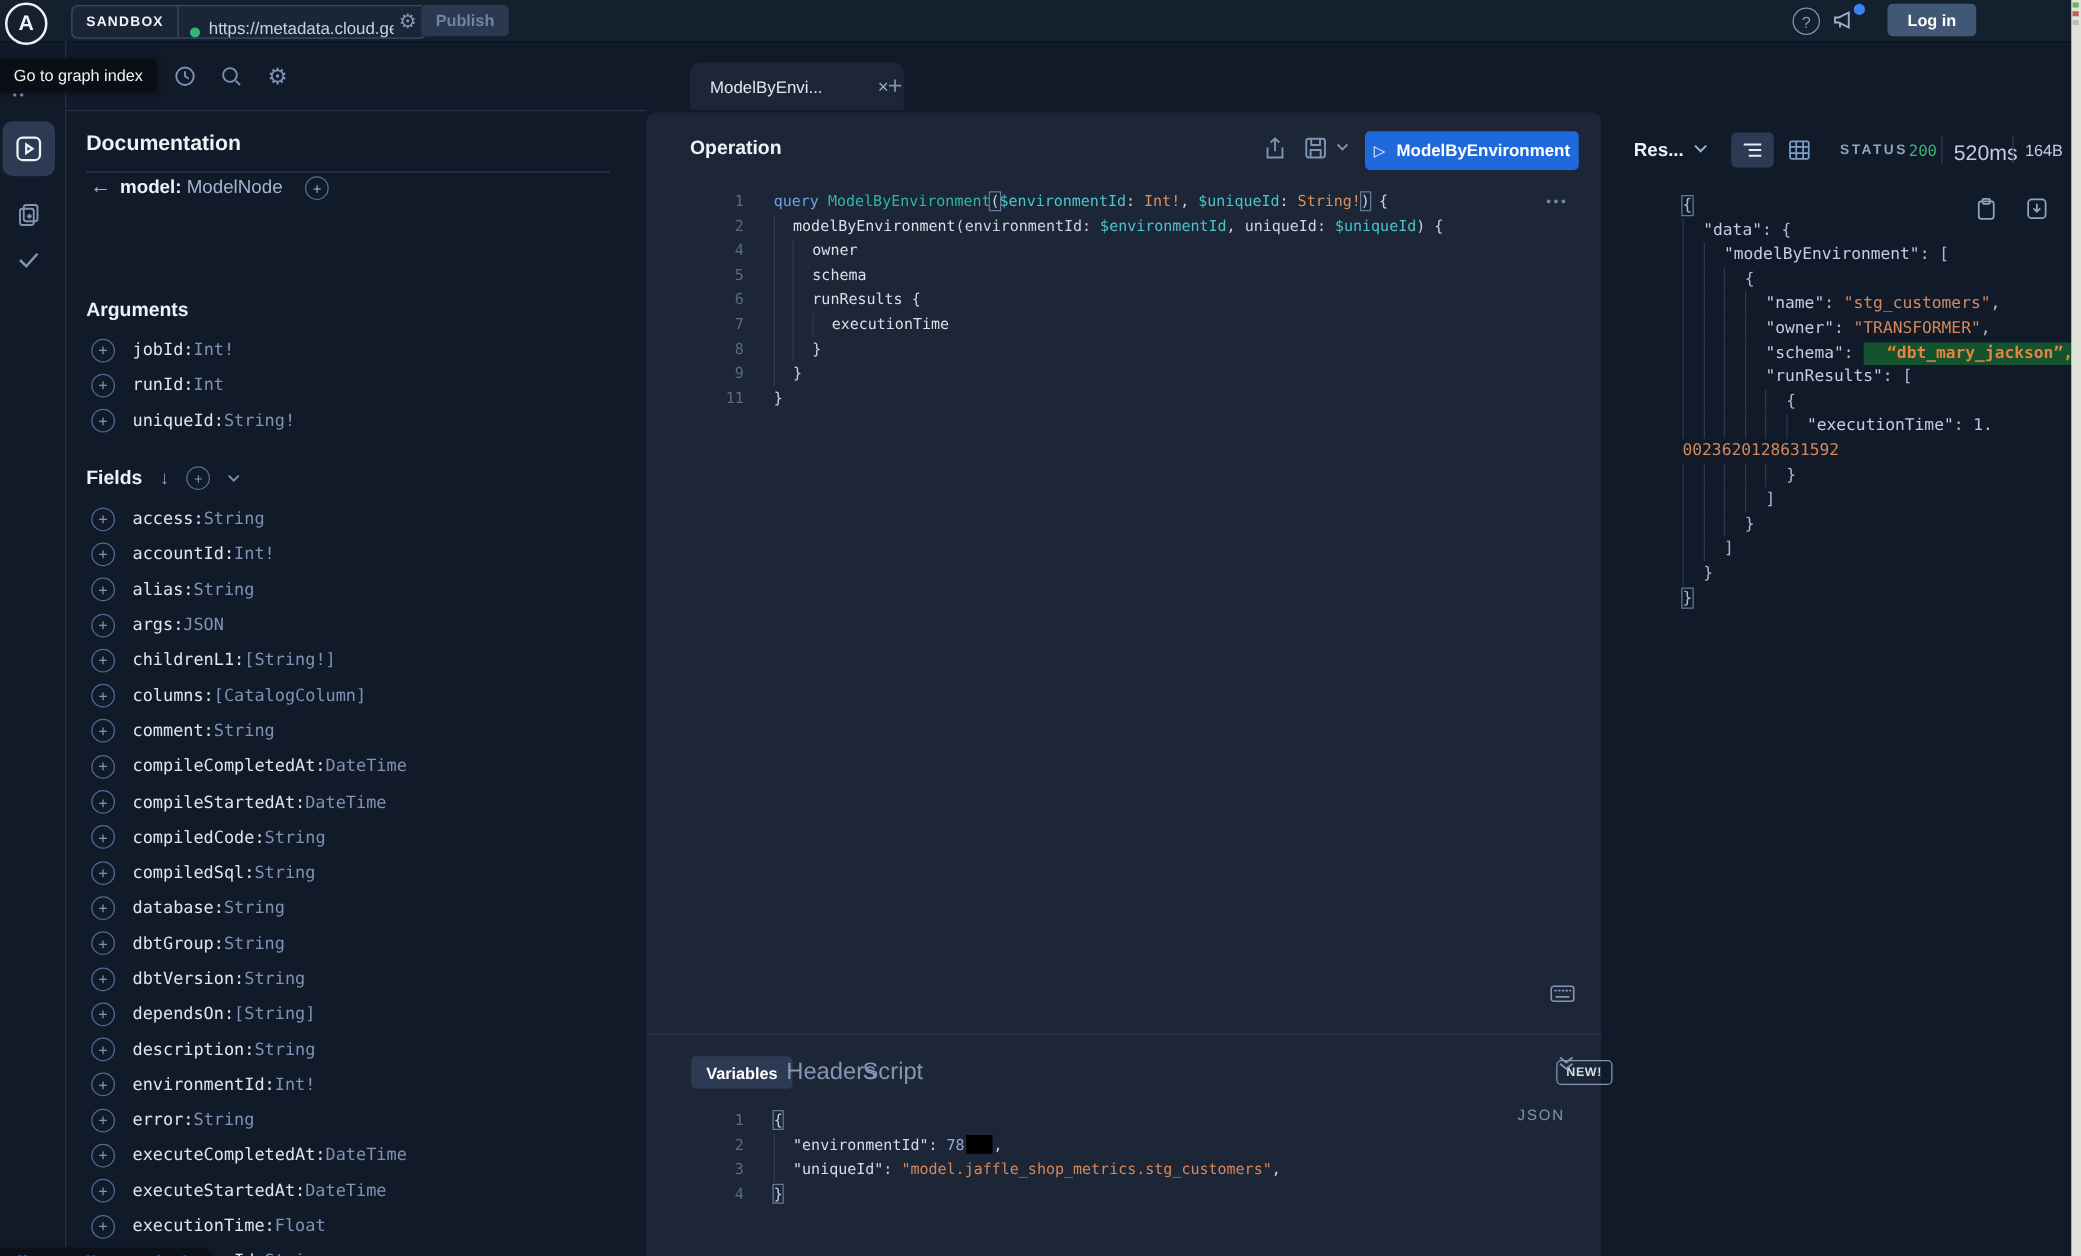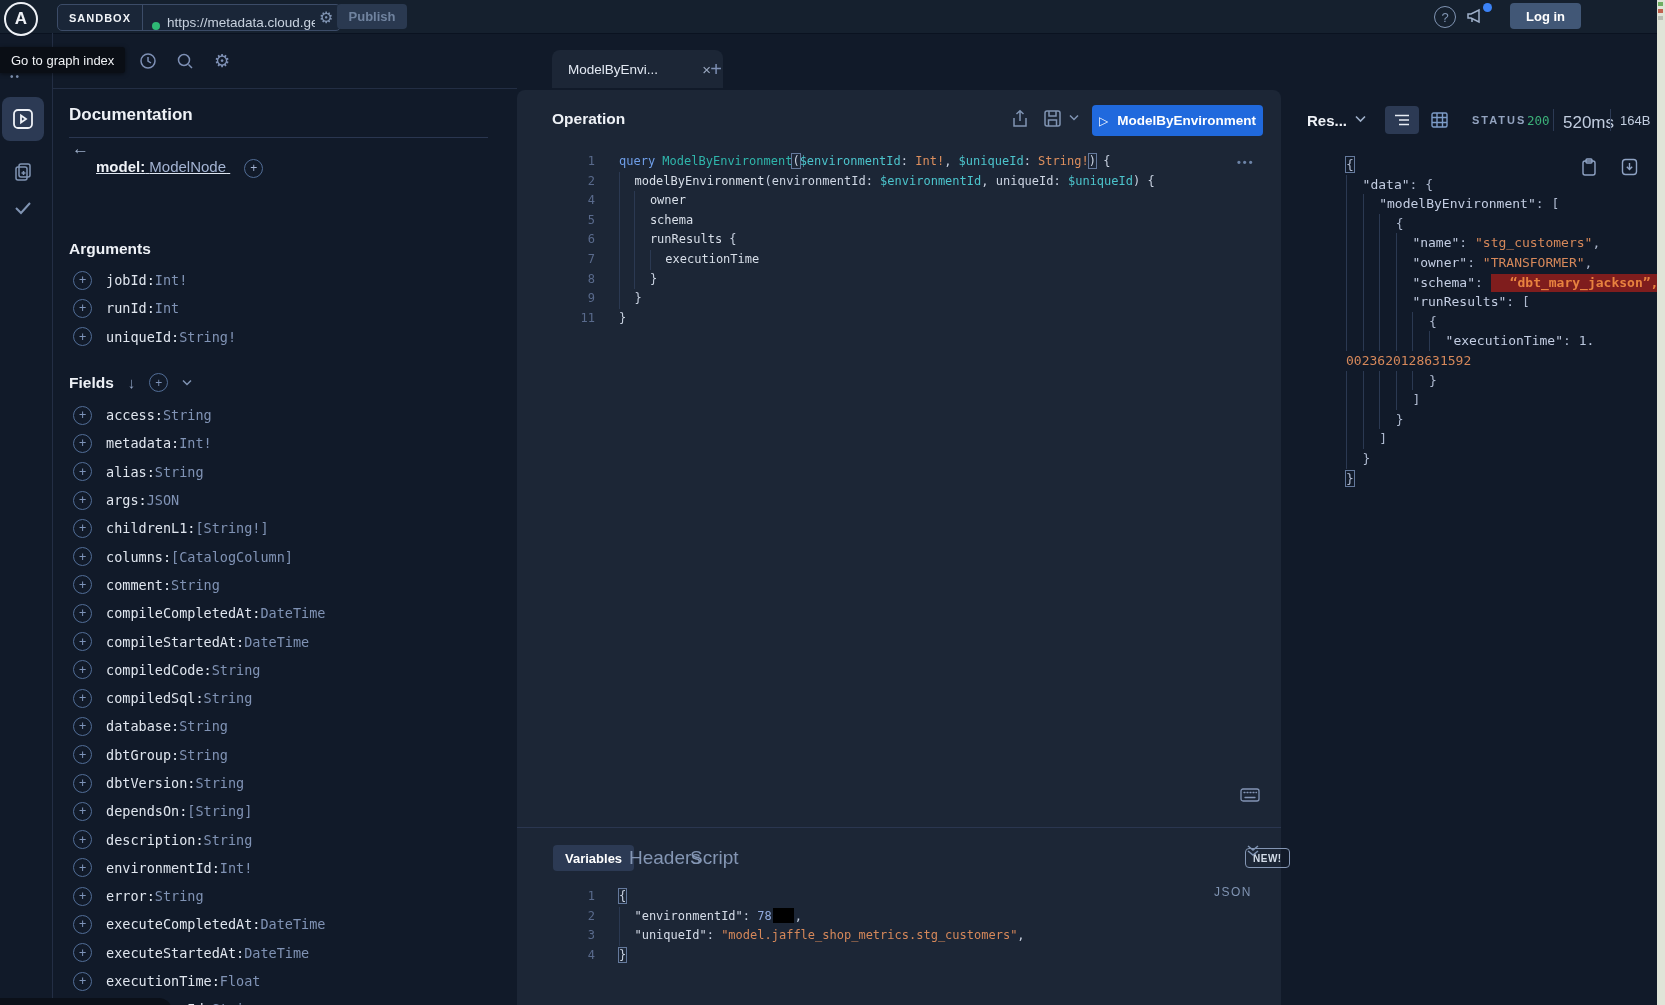--- a/index.html
+++ b/index.html
@@ -37,21 +37,21 @@
   
   .tooltip{left:0;top:47px;height:26px;background:#0a0e15;border-radius:0 3px 3px 0;color:#f0f2f5;font-size:13px;
            display:flex;align-items:center;padding:0 11px;z-index:40;box-shadow:0 1px 4px rgba(0,0,0,.5);}
   .pill{left:0;top:998px;width:172px;height:27px;background:#0b1019;border-radius:0 13px 13px 0;color:#3b82f6;
         font-size:17px;font-weight:bold;display:flex;align-items:center;justify-content:center;z-index:40;}
   
   .docs{left:52px;top:88px;width:465px;height:917px;overflow:hidden;}
   .doc-title{left:17px;top:17px;font-size:17px;font-weight:bold;color:#eef1f6;}
   .doc-div{left:17px;top:49px;width:419px;height:1px;background:#2a3650;}
   .back{left:20px;top:51px;font-size:17px;color:#9fb0ca;}
-  .crumb{left:44px;top:70px;font-size:15px;text-decoration:underline;}
+  .crumb{left:44px;top:53px;font-size:15px;}
   .crumb b{color:#eef1f6;}
   .crumb span{color:#a3b3d2;}
   .sec{font-size:15.5px;font-weight:bold;color:#eef1f6;}
   .plusc{display:inline-flex;width:17px;height:17px;border:1.5px solid #516d96;border-radius:50%;color:#7d93b8;
          align-items:center;justify-content:center;font-size:12px;line-height:1;flex:none;}
   .rowlist{position:absolute;left:0;width:460px;}
   .drow{display:flex;align-items:center;height:28.3px;padding-left:21px;font-family:"DejaVu Sans Mono",monospace;font-size:13.5px;}
   .drow .plusc{margin-right:14px;}
   .fname{color:#e0e6ef;}
   .ftype{color:#8093b5;}
@@ -106,21 +106,21 @@
   .vr{position:absolute;top:19px;width:1px;height:22px;background:#2c3a54;}
   .r-time{left:282px;top:23px;font-size:17px;color:#c2cddf;}
   .r-size{left:339px;top:23px;font-size:13px;color:#c2cddf;}
   .copyic{left:300px;top:68px;color:#8fa3c4;z-index:5;}
   .dlic{left:340px;top:68px;color:#8fa3c4;z-index:5;}
   .rs{font-size:13px;top:65px;left:41px;width:330px;}
   .rs .cl{height:19.6px;line-height:19.6px;}
   .rs .ig{display:inline-block;width:15.6px;height:19.6px;vertical-align:top;border-left:1px solid #2b3952;}
   .rkey{color:#c3cde2;} .rpn{color:#aeb9cf;}
   .numlight{color:#b9c6dd;} .numwrap{color:#d6885a;}
-  .schemabox{background:#7f1d1d;padding:1px 6px 2px 19px;font-weight:bold;color:#e8823f;}
+  .schemabox{background:#14532d;padding:1px 6px 2px 19px;font-weight:bold;color:#e8823f;}
   
   .strip{left:1657px;top:0;width:8px;height:1005px;background:#e0e4d8;}
   .strip i{position:absolute;left:1px;width:5px;height:4px;}
 </style>
 </head>
 <body>
 
 <div class="page">
 
   <div class="abs topbar">
@@ -229,21 +229,21 @@
       </span>
     </div>
     <div class="rowlist" style="top:313px;" id="fields-list">
         <div class="drow">
           <span class="plusc">+</span>
           <span class="fname">access: </span>
           <span class="ftype">String</span>
         </div>
         <div class="drow">
           <span class="plusc">+</span>
-          <span class="fname">metadata: </span>
+          <span class="fname">accountId: </span>
           <span class="ftype">Int!</span>
         </div>
         <div class="drow">
           <span class="plusc">+</span>
           <span class="fname">alias: </span>
           <span class="ftype">String</span>
         </div>
         <div class="drow">
           <span class="plusc">+</span>
           <span class="fname">args: </span>

